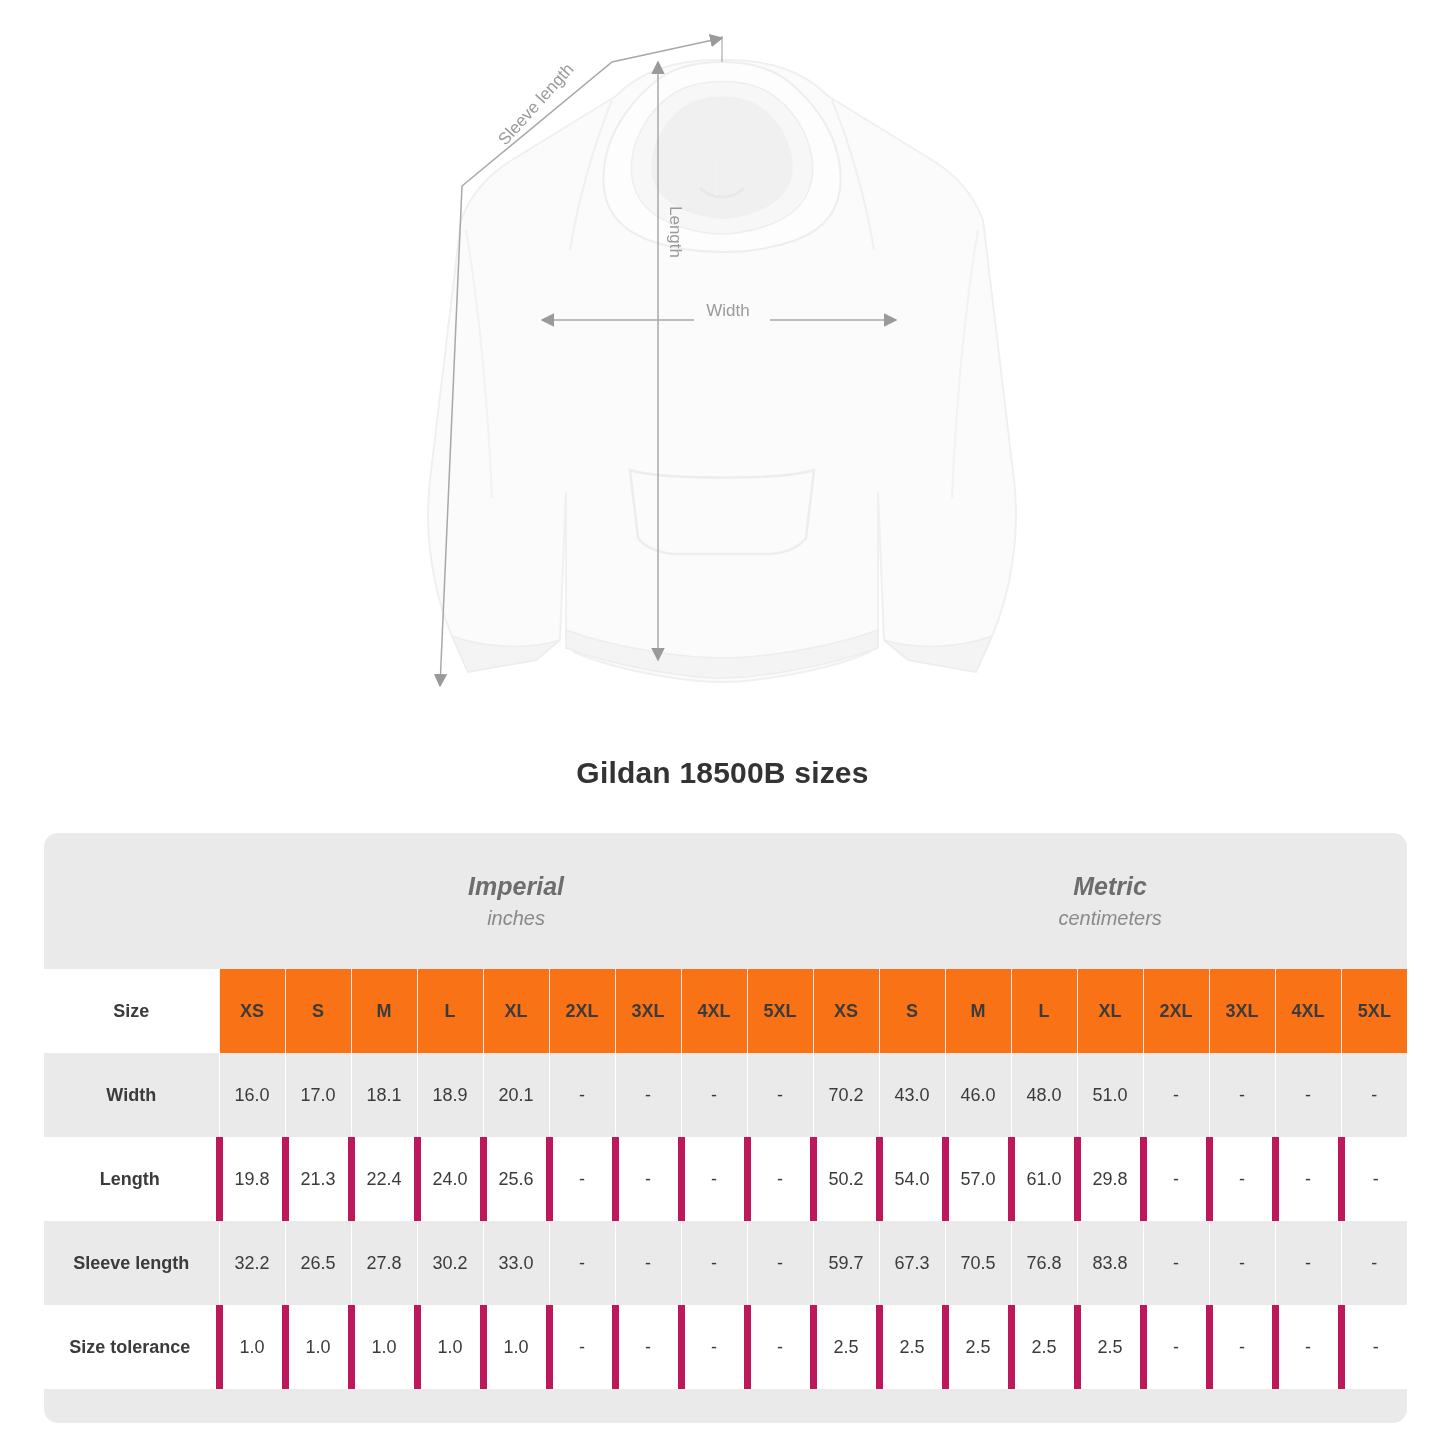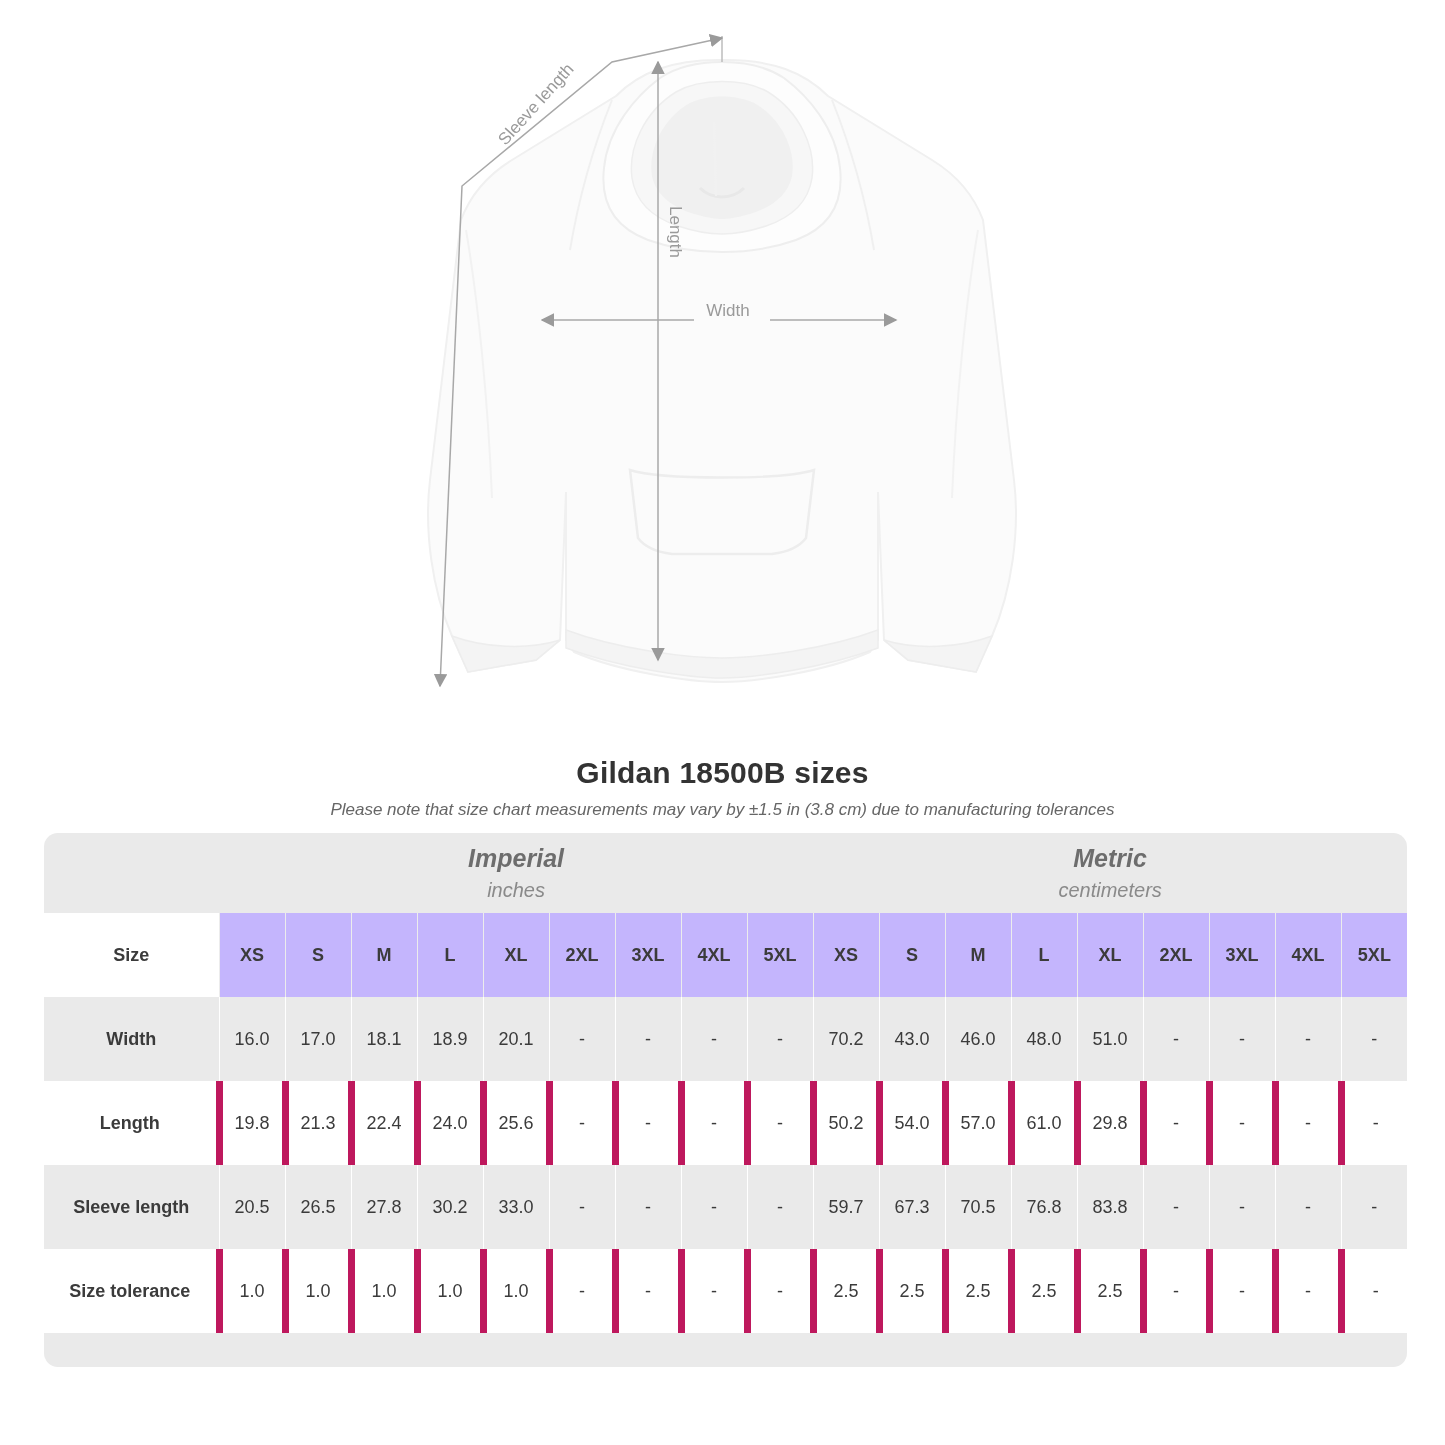--- a/index.html
+++ b/index.html
@@ -60,21 +60,21 @@
     border: none;
     text-align: center;
     vertical-align: middle;
     font-size: 17px;
     color: #444444;
   }
 
   
   tr.unit-row td {
     background: #eaeaea;
-    height: 80px;
+    height: 136px;
     padding: 0;
   }
   tr.unit-row td.rowlabel-cell {
     background: #eaeaea;
     border-top-left-radius: 14px;
   }
   tr.unit-row td.unit-cell .unit-name {
     font-size: 25px;
     font-style: italic;
     font-weight: bold;
@@ -84,21 +84,21 @@
   tr.unit-row td.unit-cell .unit-sub {
     font-size: 20px;
     font-style: italic;
     color: #8a8a8a;
     margin-top: 7px;
   }
   tr.unit-row td.last { border-top-right-radius: 14px; text-align: center; }
 
   
   tr.size-row td {
-    background: #c4b5fd;
+    background: #f97316;
     height: 84px;
     font-weight: bold;
     color: #3b3b3b;
     font-size: 18px;
   }
   tr.size-row td.rowlabel-cell {
     background: #ffffff;
     font-weight: bold;
     color: #3b3b3b;
     font-size: 18px;
@@ -225,21 +225,20 @@
 
         <line x1="542" y1="320" x2="896" y2="320" stroke="#a8a8a8" stroke-width="1.5" marker-start="url(#arrTail)" marker-end="url(#arrHead)"></line>
         <rect x="694" y="300" width="76" height="24" fill="#fbfbfb"></rect>
         <text class="diag-label" x="728" y="316" text-anchor="middle">Width</text>
       </g>
     </svg>
   </div>
 
   <div id="title-block">
     <h1 id="chart-title">Gildan 18500B sizes</h1>
-    <div id="chart-note">Please note that size chart measurements may vary by ±1.5 in (3.8 cm) due to manufacturing tolerances</div>
   </div>
 
   <div id="table-wrap">
     <table class="size-table">
       <colgroup>
         <col style="width:175px">
         <col style="width:66px">
           <col style="width:66px">
           <col style="width:66px">
         <col style="width:66px">
@@ -333,21 +332,21 @@
           <td class="value sep-left">61.0</td>
           <td class="value sep-left">29.8</td>
           <td class="value sep-left">-</td>
           <td class="value sep-left">-</td>
           <td class="value sep-left">-</td>
           <td class="value sep-left">-</td>
         </tr>
 
         <tr class="data-row shaded">
           <td class="rowlabel-cell">Sleeve length</td>
-          <td class="value sep-left">20.5</td>
+          <td class="value sep-left">32.2</td>
           <td class="value sep-left">26.5</td>
           <td class="value sep-left">27.8</td>
           <td class="value sep-left">30.2</td>
           <td class="value sep-left">33.0</td>
           <td class="value sep-left">-</td>
           <td class="value sep-left">-</td>
           <td class="value sep-left">-</td>
           <td class="value sep-left">-</td>
           <td class="value sep-left">59.7</td>
           <td class="value sep-left">67.3</td>

